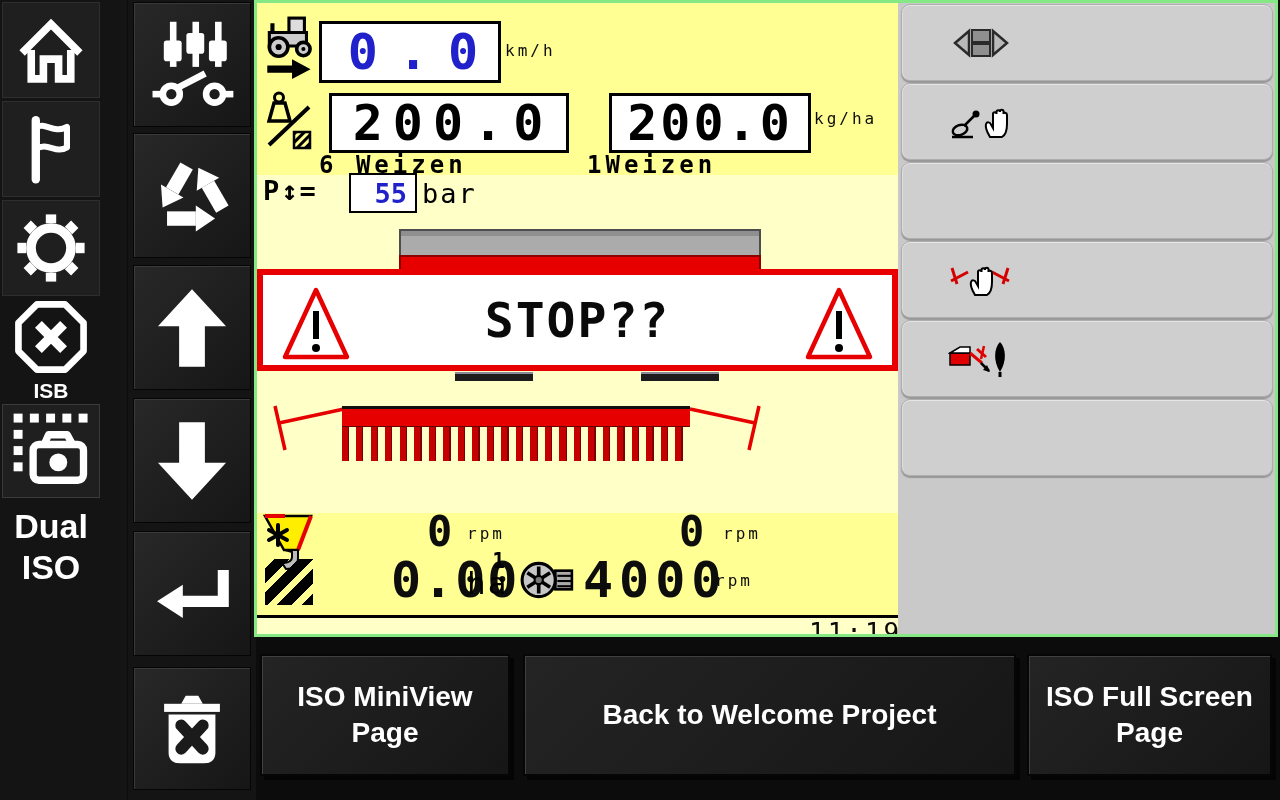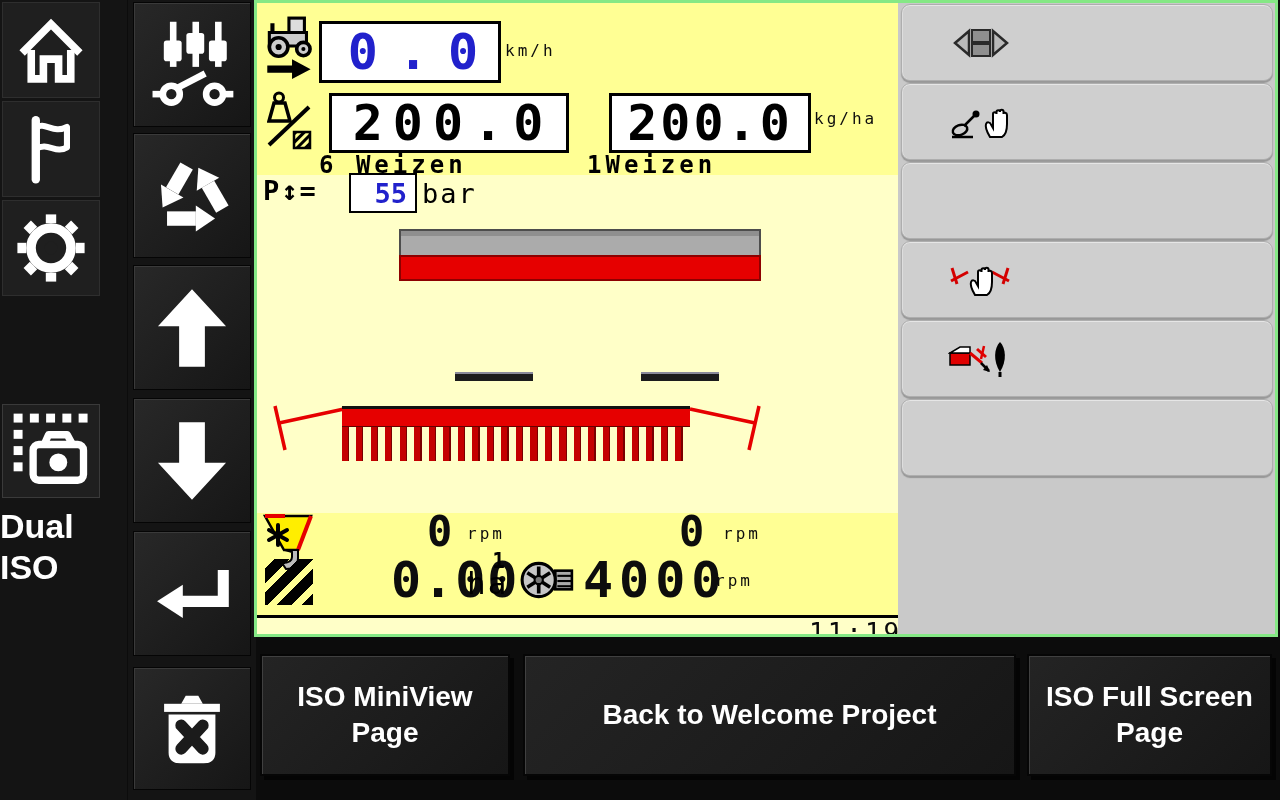--- a/index.html
+++ b/index.html
@@ -6,21 +6,21 @@
   html,body { background:#000; }
   #app { position:relative; width:1280px; height:800px; background:#0c0c0c; overflow:hidden;
          font-family:"DejaVu Sans Mono", monospace; }
 
   
   .nav { position:absolute; left:0; top:0; width:127px; height:800px; background:#141414; }
   .nav-tile { position:absolute; left:2px; width:98px; height:96px; background:#1f1f1f;
               border:1px solid #2e2e2e; display:flex; align-items:center; justify-content:center; }
   .isb-wrap { position:absolute; left:2px; top:300px; width:98px; height:100px; text-align:center; }
   .isb-label { color:#fff; font-family:"Liberation Sans",sans-serif; font-weight:bold; font-size:21px; margin-top:1px; }
-  .dual-iso { position:absolute; left:0; top:506px; width:102px; text-align:left; color:#fff;
+  .dual-iso { position:absolute; left:0; top:506px; width:102px; text-align:center; color:#fff;
               font-family:"Liberation Sans",sans-serif; font-weight:bold; font-size:34px; line-height:41px; }
 
   
   .toolbar { position:absolute; left:128px; top:0; width:128px; height:800px; background:#141414; }
   .tool-tile { position:absolute; left:5px; width:118px; height:125px;
                background:linear-gradient(135deg,#282828,#161616);
                border:1px solid #050505; box-shadow:inset 1px 1px 0 #3a3a3a;
                display:flex; align-items:center; justify-content:center; }
 
   
@@ -98,20 +98,27 @@
             <line x1="81" y1="50" x2="92" y2="50"></line>
           <line x1="71.9" y1="28.1" x2="79.7" y2="20.3"></line>
             <line x1="20.3" y1="79.7" x2="28.1" y2="71.9"></line>
           <line x1="20.3" y1="20.3" x2="28.1" y2="28.1"></line>
             <line x1="71.9" y1="71.9" x2="79.7" y2="79.7"></line>
         </g>
         <circle cx="50" cy="50" r="8" fill="#1f1f1f"></circle>
       </svg>
     </div>
 
+    <div class="isb-wrap">
+      <svg width="74" height="74" viewBox="0 0 100 100">
+        <polygon points="31,6 69,6 94,31 94,69 69,94 31,94 6,69 6,31" stroke="#fff" stroke-width="9" fill="none" stroke-linejoin="round"></polygon>
+        <path d="M33,33 L67,67 M67,33 L33,67" stroke="#fff" stroke-width="13"></path>
+      </svg>
+      <div class="isb-label">ISB</div>
+    </div>
 
     <div class="nav-tile" style="top:404px; height:94px; border-color:#3a3a3a;">
       <svg width="78" height="78" viewBox="0 0 96 96">
         <g fill="#fff">
           <rect x="2" y="2" width="11" height="11"></rect>
             <rect x="22" y="2" width="11" height="11"></rect>
           <rect x="42" y="2" width="11" height="11"></rect>
             <rect x="62" y="2" width="11" height="11"></rect>
           <rect x="82" y="2" width="11" height="11"></rect>
           <rect x="2" y="22" width="11" height="11"></rect>
@@ -250,20 +257,33 @@
         <span>P</span><span>↕</span><span>=</span>
       </div>
       <div class="vt-box" style="left:92px; top:170px; width:68px; height:40px; border-width:2px; font-size:27px; font-weight:bold; justify-content:flex-end; padding-right:8px;">
         <span class="blue">55</span>
       </div>
       <div class="vt-abs" style="left:165px; top:175px; font-size:27px; letter-spacing:2px;">bar</div>
 
       <div class="vt-abs" style="left:142px; top:226px; width:362px; height:26px; background:#ababab; border:2px solid #4d4d4d; border-bottom:none; box-shadow:inset 0 5px 0 #8f8f8f;"></div>
       <div class="vt-abs" style="left:142px; top:252px; width:362px; height:26px; background:#E60000; border:2px solid #8d0000;"></div>
 
+      <div class="stop-banner">
+        <svg class="warn" style="left:18px;" width="70" height="78" viewBox="0 0 70 78">
+          <polygon points="35,5 66,72 4,72" fill="#fff" stroke="#E60000" stroke-width="4.5" stroke-linejoin="round"></polygon>
+          <line x1="35" y1="26" x2="35" y2="54" stroke="#000" stroke-width="6"></line>
+          <circle cx="35" cy="63" r="4" fill="#000"></circle>
+        </svg>
+        <div class="stop-text">STOP??</div>
+        <svg class="warn" style="right:18px;" width="70" height="78" viewBox="0 0 70 78">
+          <polygon points="35,5 66,72 4,72" fill="#fff" stroke="#E60000" stroke-width="4.5" stroke-linejoin="round"></polygon>
+          <line x1="35" y1="26" x2="35" y2="54" stroke="#000" stroke-width="6"></line>
+          <circle cx="35" cy="63" r="4" fill="#000"></circle>
+        </svg>
+      </div>
 
       <div class="meter-bit" style="left:198px;"></div>
       <div class="meter-bit" style="left:384px;"></div>
 
       <svg class="vt-abs" style="left:0; top:396px;" width="641" height="70" viewBox="0 0 641 70">
         <g stroke="#E60000" stroke-width="3.5" fill="none">
           <line x1="87" y1="10" x2="22" y2="24"></line>
             <line x1="18" y1="7" x2="28" y2="51"></line>
           <line x1="433" y1="10" x2="498" y2="24"></line>
             <line x1="502" y1="7" x2="492" y2="51"></line>

